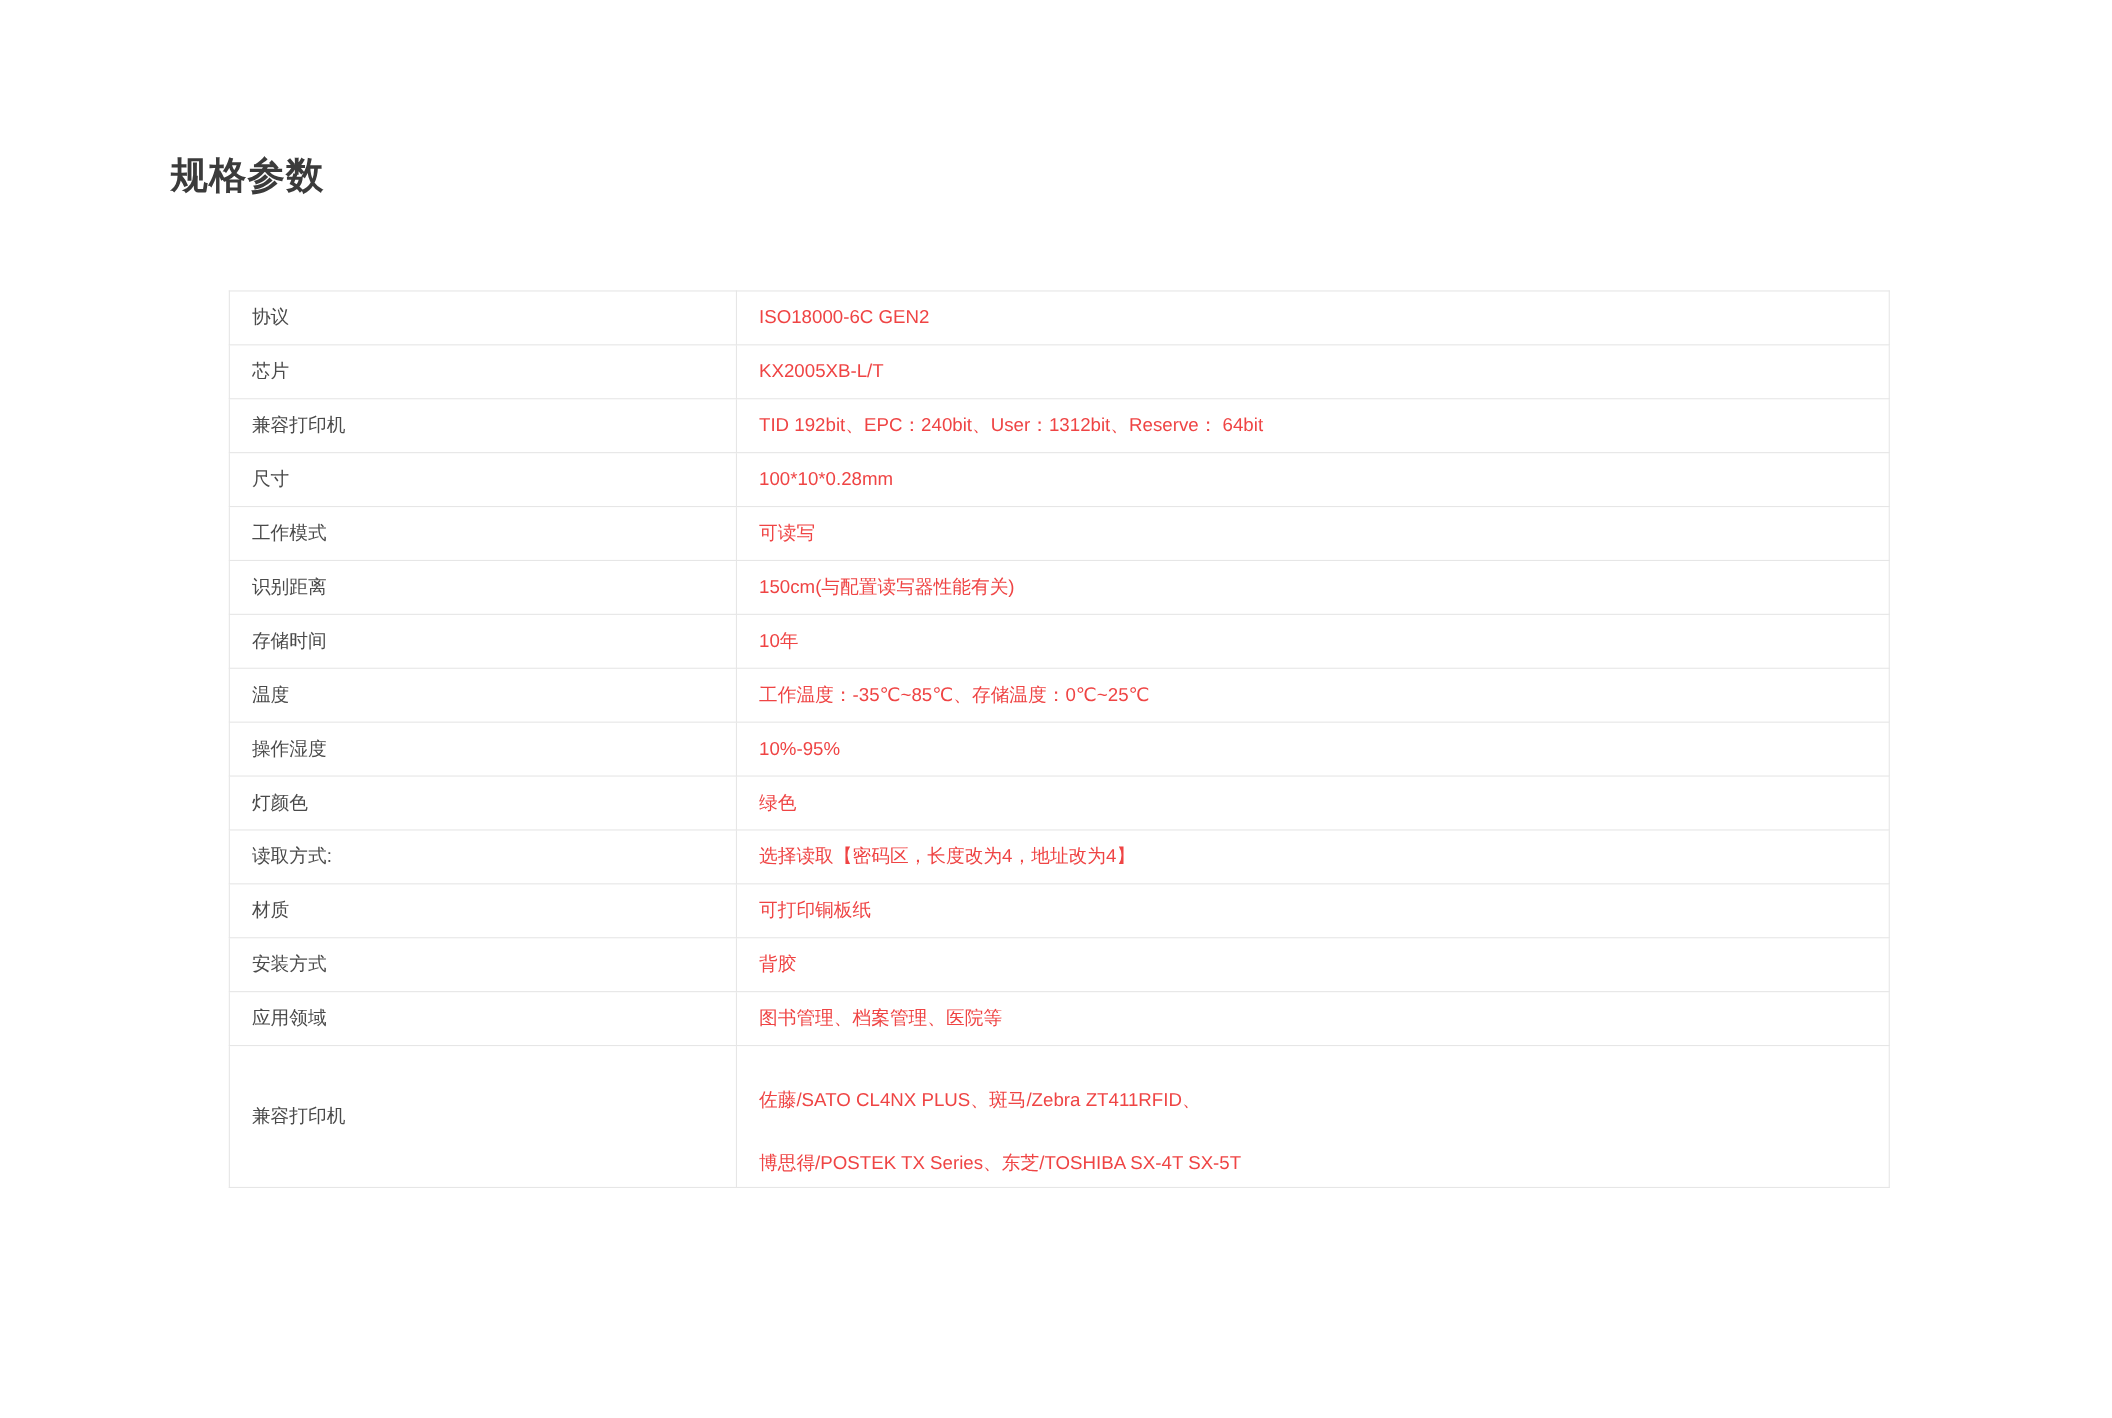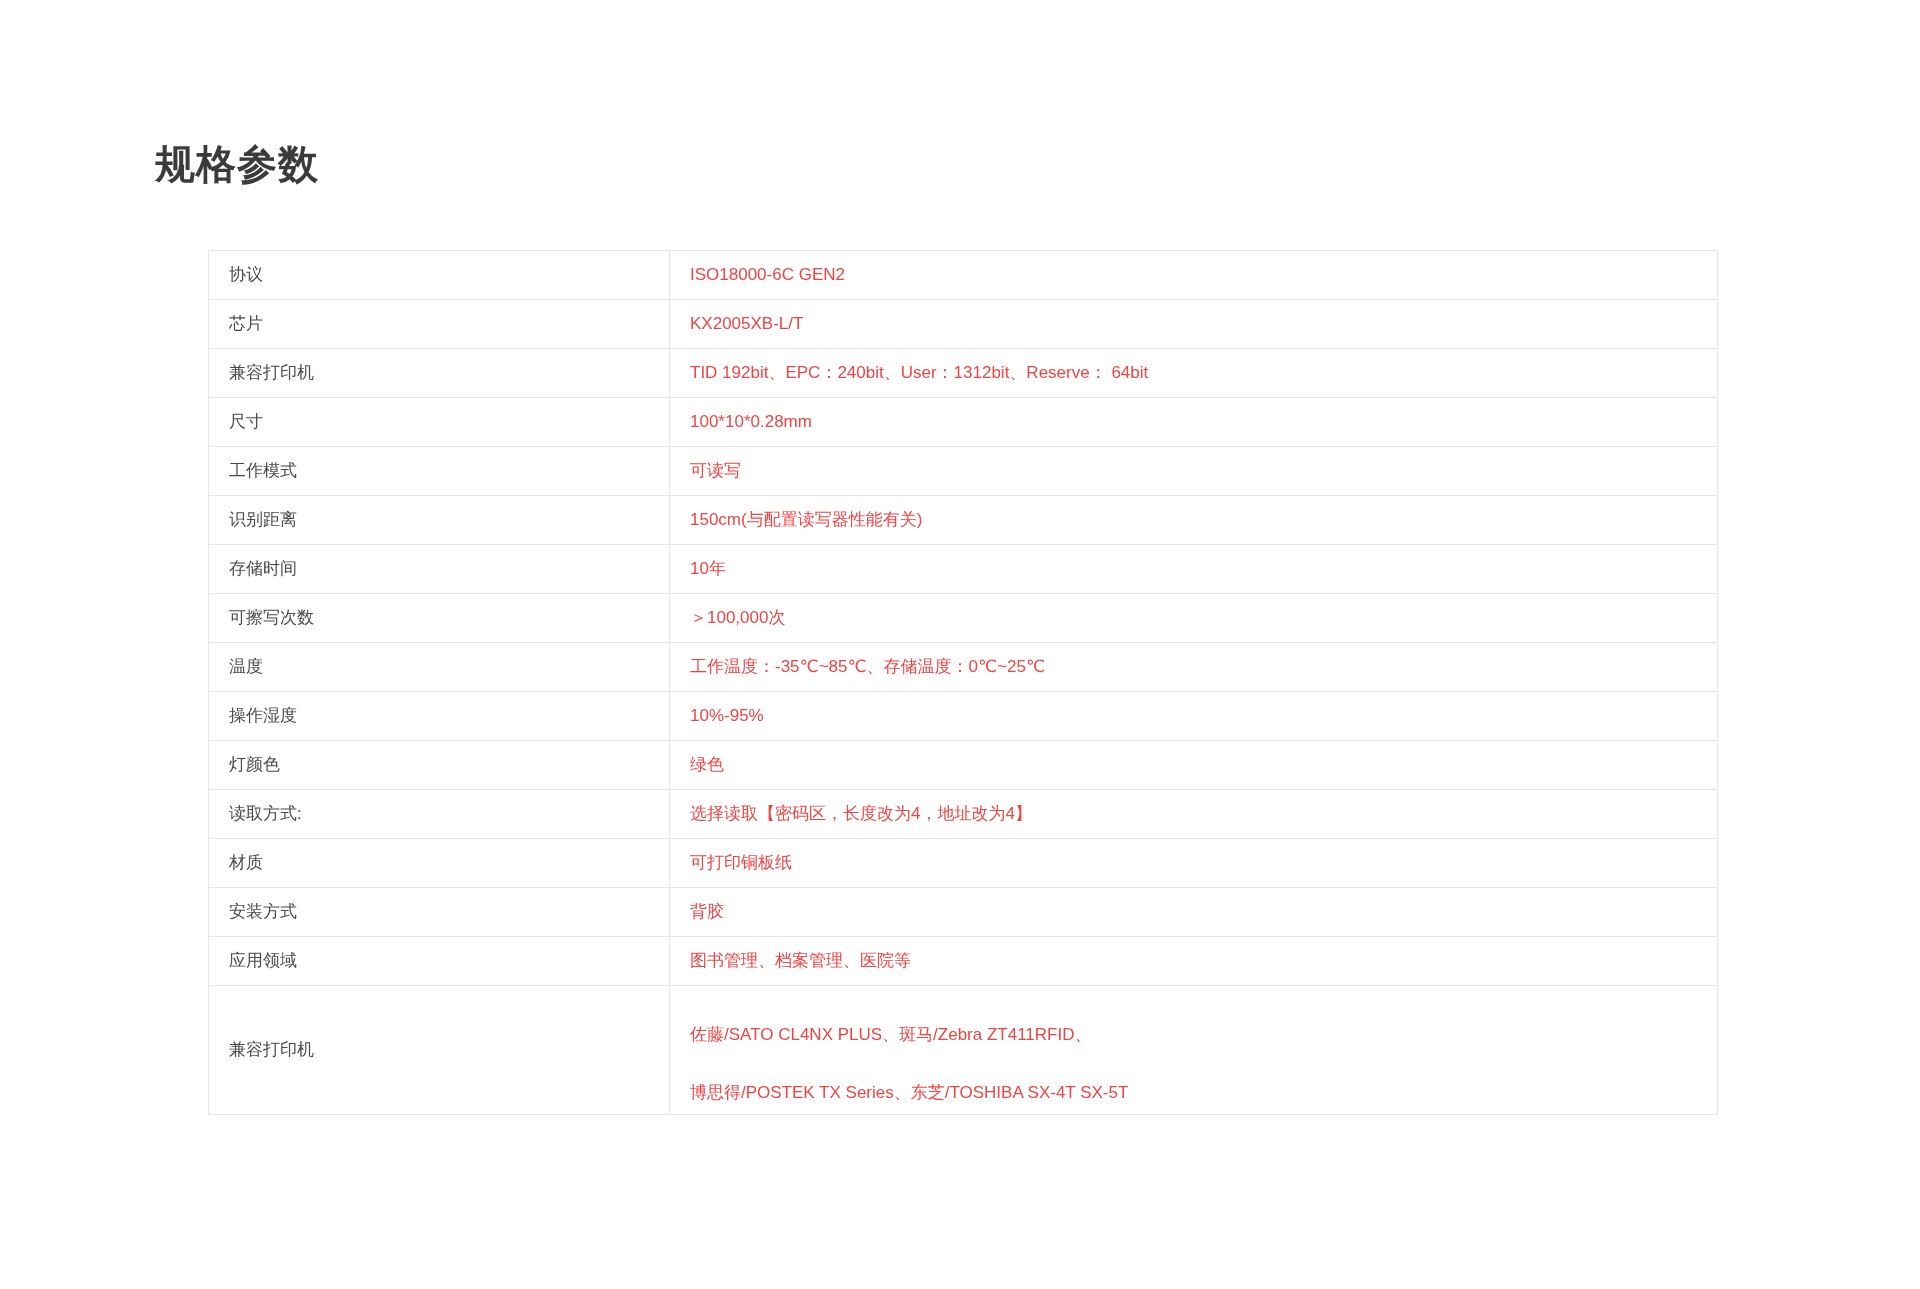--- a/index.html
+++ b/index.html
@@ -19,30 +19,30 @@
     position: relative;
     width: 1920px;
     height: 1289px;
     box-sizing: border-box;
     padding: 0;
   }
   .title {
     position: absolute;
     left: 155px;
     top: 140px;
-    font-size: 40px;
+    font-size: 34px;
     font-weight: bold;
     color: #3b3b3b;
     letter-spacing: 1px;
     line-height: 1.2;
   }
   .spec-table {
     position: absolute;
     left: 208px;
-    top: 250px;
+    top: 264px;
     width: 1510px;
     border-collapse: collapse;
     table-layout: fixed;
     font-size: 17px;
     color: #4a4a4a;
   }
   .spec-table td {
     border: 1px solid #e6e6e6;
     padding: 0 0 0 20px;
     height: 48px;
@@ -107,24 +107,20 @@
       <tr>
         <td class="label">识别距离</td>
         <td class="value">150cm(与配置读写器性能有关)</td>
       </tr>
 
       <tr>
         <td class="label">存储时间</td>
         <td class="value">10年</td>
       </tr>
 
-      <tr>
-        <td class="label">可擦写次数</td>
-        <td class="value">＞100,000次</td>
-      </tr>
 
       <tr>
         <td class="label">温度</td>
         <td class="value">工作温度：-35℃~85℃、存储温度：0℃~25℃</td>
       </tr>
 
       <tr>
         <td class="label">操作湿度</td>
         <td class="value">10%-95%</td>
       </tr>

